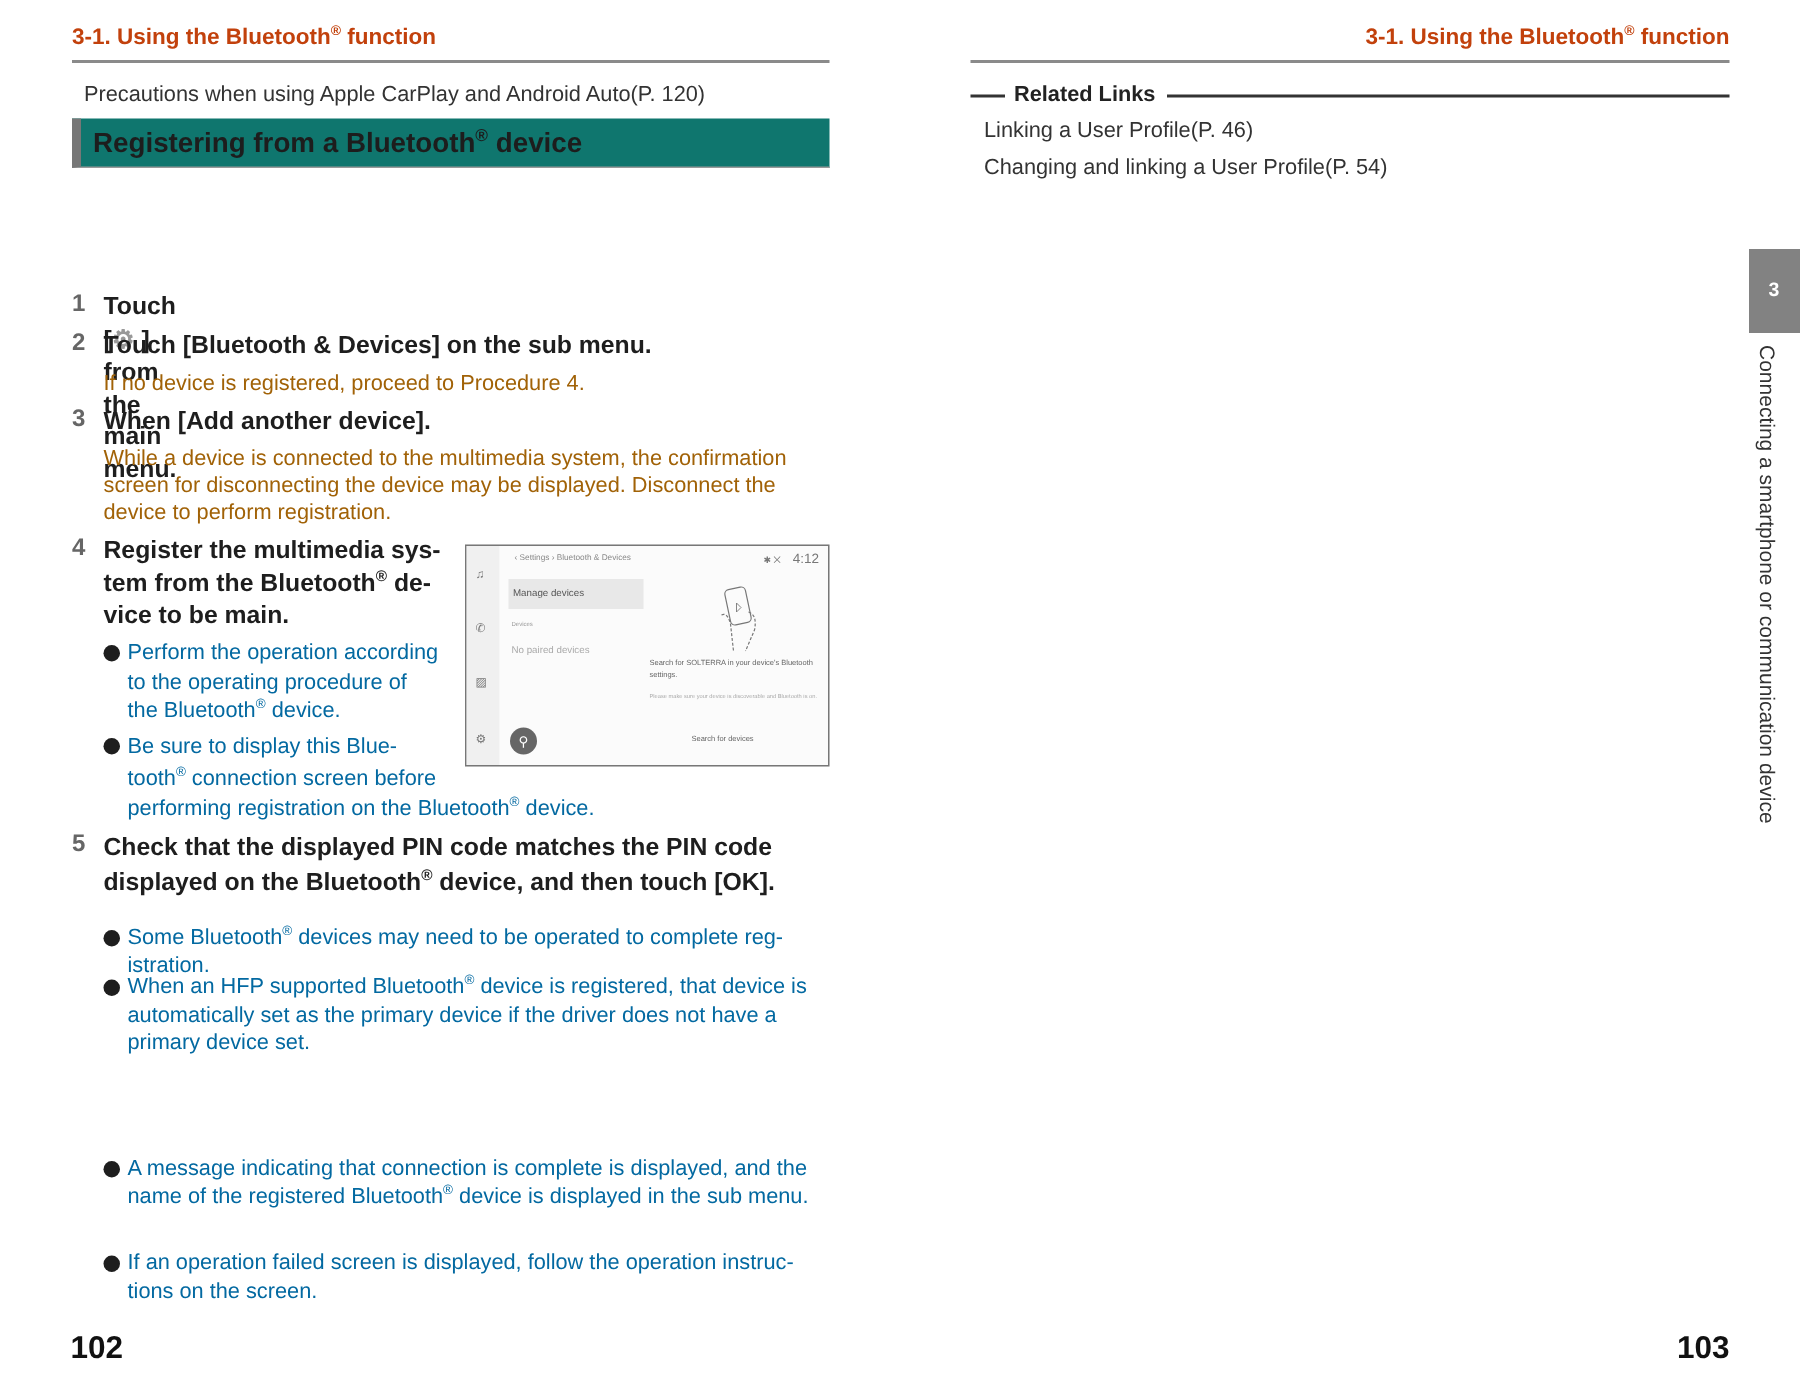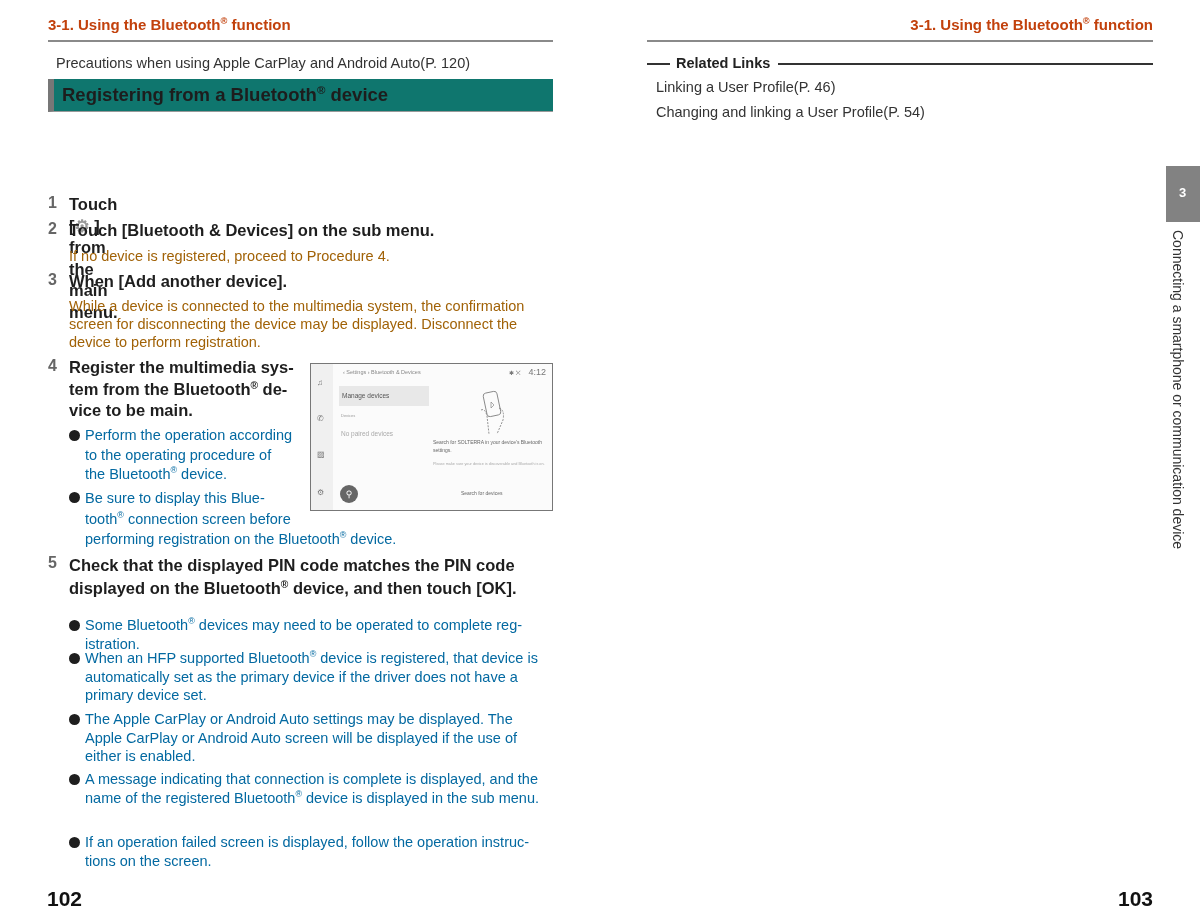--- a/index.html
+++ b/index.html
@@ -151,24 +151,20 @@
   </div>
 
   <div class="bullet" style="top:616px; width:482px;">
     <span class="dot"></span>
     <span class="txt"><span>Some Bluetooth</span><sup>®</sup><span> devices may need to be operated to complete reg-istration.</span></span>
   </div>
   <div class="bullet" style="top:649px; width:486px;">
     <span class="dot"></span>
     <span class="txt"><span>When an HFP supported Bluetooth</span><sup>®</sup><span> device is registered, that device is automatically set as the primary device if the driver does not have a primary device set.</span></span>
   </div>
-  <div class="bullet" style="top:710px; width:482px;">
-    <span class="dot"></span>
-    <span class="txt">The Apple CarPlay or Android Auto settings may be displayed. The Apple CarPlay or Android Auto screen will be displayed if the use of either is enabled.</span>
-  </div>
   <div class="bullet" style="top:770px; width:482px;">
     <span class="dot"></span>
     <span class="txt"><span>A message indicating that connection is complete is displayed, and the name of the registered Bluetooth</span><sup>®</sup><span> device is displayed in the sub menu.</span></span>
   </div>
   <div class="bullet" style="top:833px; width:484px;">
     <span class="dot"></span>
     <span class="txt">If an operation failed screen is displayed, follow the operation instruc-tions on the screen.</span>
   </div>
 
   <div class="pagenum left">102</div>

